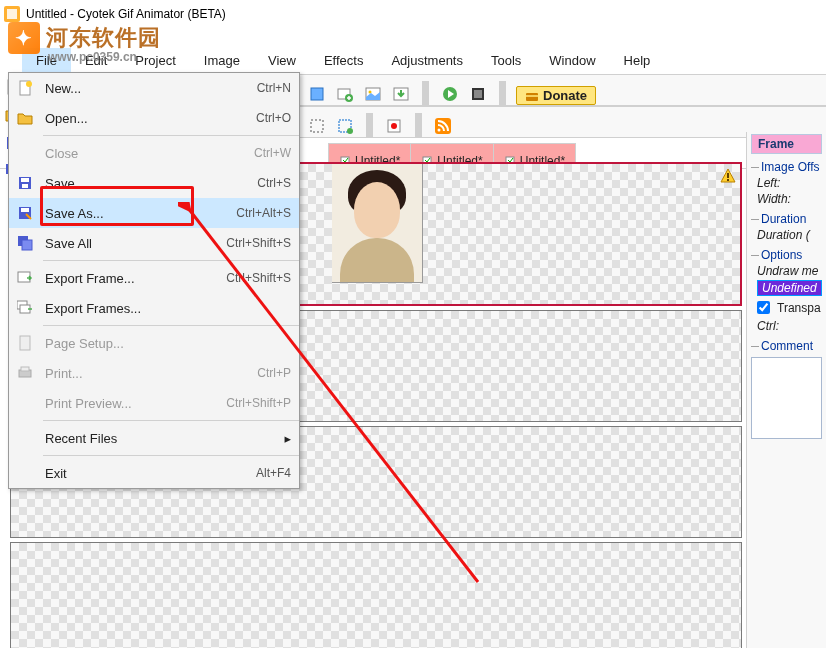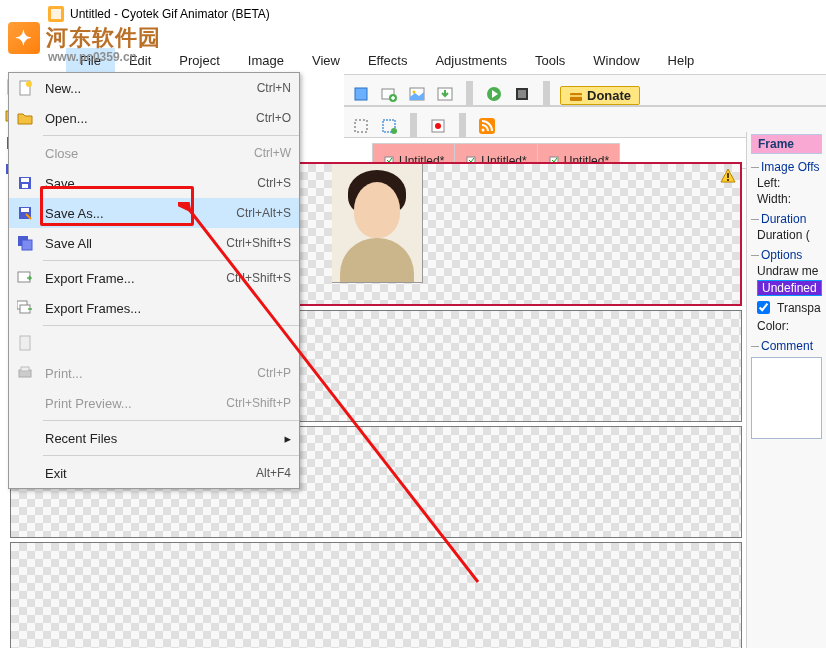--- a/index.html
+++ b/index.html
@@ -1,16 +1,16 @@
 <!DOCTYPE html>
 <html><head>
 <meta charset="utf-8">
 <style>
   html,body{margin:0;padding:0;font-family:"Segoe UI",Tahoma,sans-serif;font-size:13px;color:#222;background:#fff;overflow:hidden;}
-  .window{width:826px;height:648px;position:relative;box-sizing:border-box;padding-left:44px;}
+  .window{width:826px;height:648px;position:relative;box-sizing:border-box;}
   .titlebar{height:28px;display:flex;align-items:center;padding-left:4px;box-sizing:border-box;background:#fff;}
   .app-icon{width:16px;height:16px;margin-right:6px;}
   .title-text{font-size:12px;color:#000;}
   .watermark{position:absolute;top:22px;left:8px;display:flex;align-items:center;color:#b7691c;font-family:"Microsoft YaHei",sans-serif;font-size:22px;font-weight:600;letter-spacing:1px;opacity:.95;pointer-events:none;}
   .watermark .logo{width:32px;height:32px;margin-right:6px;border-radius:4px;background:linear-gradient(135deg,#ff9a2e 0%,#ff7a00 100%);display:flex;align-items:center;justify-content:center;font-size:20px;color:#fff;}
   .watermark .sub{position:absolute;top:28px;left:40px;font-size:12px;color:#8a8a8a;letter-spacing:0;}
   .menubar{height:26px;display:flex;align-items:center;padding-left:22px;box-sizing:border-box;margin-top:20px;}
   .menubar .m{padding:0 14px;line-height:26px;cursor:default;}
   .menubar .m.open{background:#cce8ff;}
   .toolbar{height:30px;border-top:1px solid #d0d0d0;border-bottom:1px solid #d0d0d0;display:flex;align-items:flex-end;padding-left:6px;gap:6px;background:#f8f8f8;}
@@ -30,21 +30,21 @@
   .frame-row img,.frame-row .photo{position:absolute;left:0;top:0;}
   .photo{width:90px;height:118px;background:#f2ece0;border-right:1px solid #999;border-bottom:1px solid #999;}
   .photo .face{position:absolute;left:22px;top:18px;width:46px;height:56px;border-radius:50% 50% 45% 45%;background:#f2d0b0;}
   .photo .hair{position:absolute;left:16px;top:6px;width:58px;height:46px;border-radius:50% 50% 40% 40%;background:#2b1a14;}
   .photo .body{position:absolute;left:8px;bottom:0;width:74px;height:44px;border-radius:36px 36px 0 0;background:#cbb58a;}
   .warn{position:absolute;right:4px;top:4px;width:16px;height:16px;}
   .right-panel{position:absolute;right:0;top:132px;width:80px;bottom:0;border-left:1px solid #d0d0d0;background:#f8f8f8;padding:2px 4px;box-sizing:border-box;font-size:12px;overflow:hidden;}
   .right-panel .hdr{background:#f9a8d4;border:1px solid #b8c8e0;color:#1a3a70;font-weight:600;padding:2px 6px;margin-bottom:4px;}
   .rp-group-title{color:#003399;margin:6px 0 2px;}
   .rp-group-title::before{content:"";display:inline-block;width:8px;border-top:1px solid #a0a0a0;vertical-align:middle;margin-right:2px;}
-  .rp-row{margin:2px 0 2px 6px;white-space:nowrap;}
+  .rp-row{margin:2px 0 2px 6px;white-space:nowrap;font-style:italic;}
   .rp-sel{background:#6d28d9;color:#fff;border:1px solid #09f;padding:0 4px;display:inline-block;}
   .rp-check{display:flex;align-items:center;gap:4px;margin:2px 0 2px 2px;}
   .rp-comment-box{border:1px solid #a8b8d0;height:80px;margin-top:4px;background:#fff;}
 
   
   .dropdown{position:absolute;left:8px;top:72px;width:290px;background:#f4f4f4;border:1px solid #9a9a9a;box-shadow:2px 2px 4px rgba(0,0,0,.25);z-index:20;}
   .dropdown .row{display:flex;align-items:center;height:30px;position:relative;padding-right:8px;}
   .dropdown .iconcol{width:32px;display:flex;align-items:center;justify-content:center;height:100%;}
   .dropdown .label{flex:1;padding-left:4px;}
   .dropdown .shortcut{color:#555;font-size:12px;}
@@ -246,21 +246,21 @@
   <div class="rp-row">Width:</div>
   <div class="rp-group-title">Duration</div>
   <div class="rp-row">Duration (</div>
   <div class="rp-group-title">Options</div>
   <div class="rp-row">Undraw me</div>
   <div class="rp-row"><span class="rp-sel">Undefined</span></div>
   <label class="rp-check">
         <input type="checkbox" checked="" style="">
         <span>Transpa</span>
       </label>
-  <div class="rp-row">Color:</div>
+  <div class="rp-row">Ctrl:</div>
   <div class="rp-group-title">Comment</div>
   <div class="rp-comment-box"></div>
 </div>
 
 <div class="dropdown" id="dropdown">
       <div class="row">
         <span class="iconcol">
           <svg width="16" height="16">
             <rect x="3" y="1" width="10" height="14" fill="#fff" stroke="#999"></rect>
             <circle cx="12" cy="4" r="3" fill="#ffcf30"></circle>
@@ -338,20 +338,21 @@
         <span class="label">Export Frames...</span>
         <span class="shortcut"></span>
       </div>
       <hr>
       <div class="row disabled">
         <span class="iconcol">
           <svg width="16" height="16">
             <rect x="3" y="1" width="10" height="14" fill="#eee" stroke="#bbb"></rect>
           </svg>
         </span>
+        <span class="label">Page Setup...</span>
         <span class="shortcut"></span>
       </div>
       <div class="row disabled">
         <span class="iconcol">
           <svg width="16" height="16">
             <rect x="2" y="5" width="12" height="7" fill="#ccc" stroke="#aaa"></rect>
             <rect x="4" y="2" width="8" height="4" fill="#eee" stroke="#bbb"></rect>
           </svg>
         </span>
         <span class="label">Print...</span>

